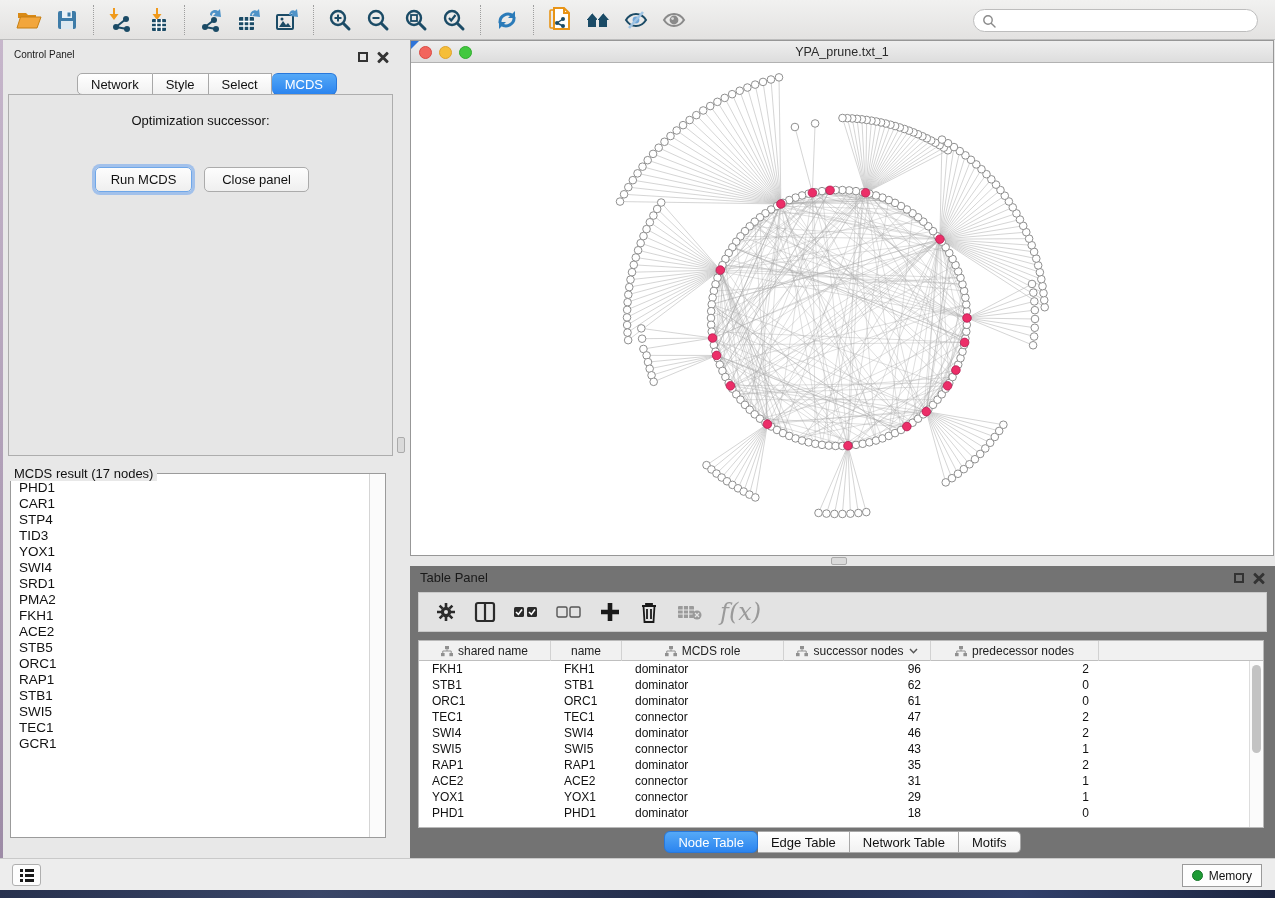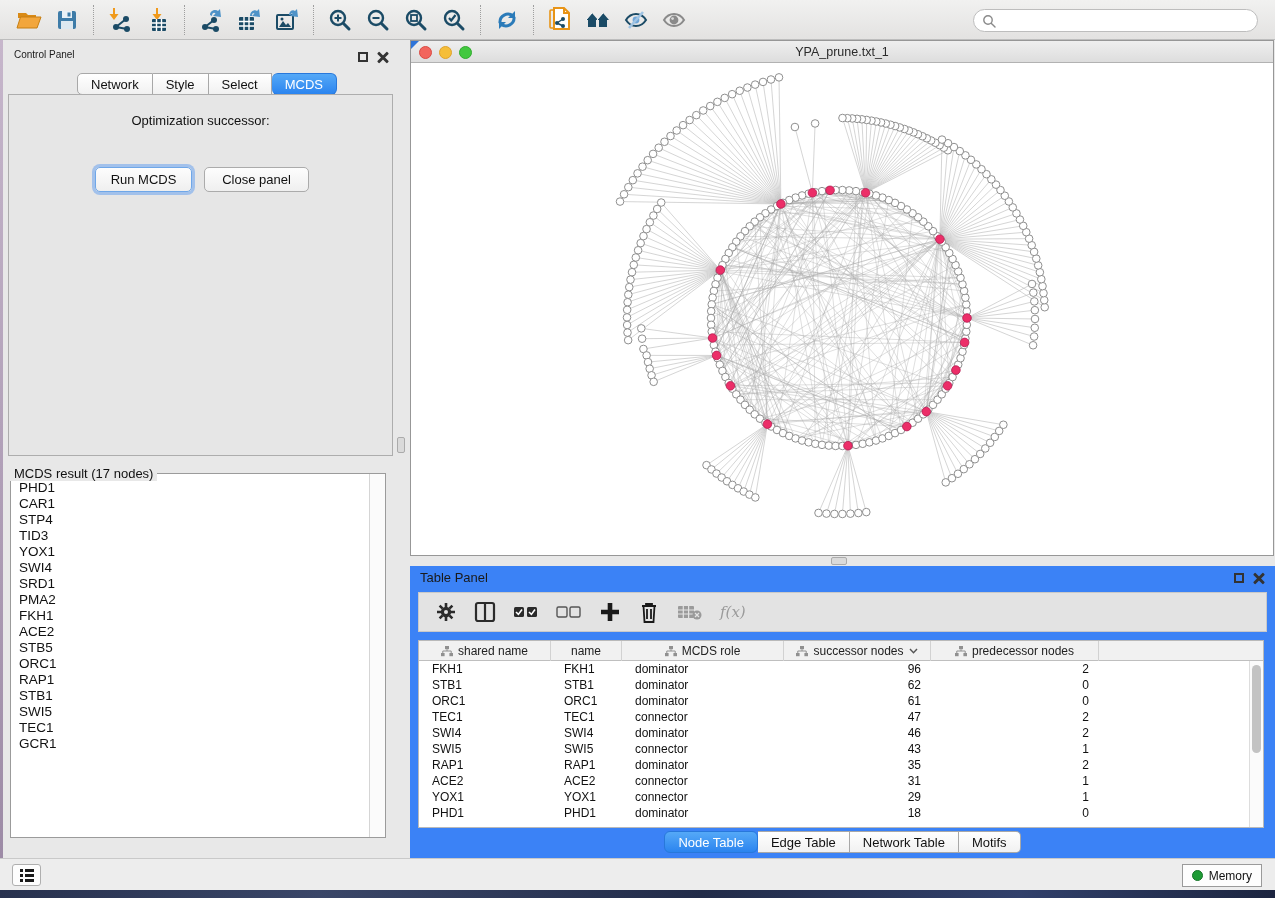--- a/index.html
+++ b/index.html
@@ -67,25 +67,25 @@
   .net-title { position:absolute; left:0; top:0; right:0; height:22px;
     background:linear-gradient(#EFEFEF,#DDDDDD); border-bottom:1px solid #B2B2B2;
     text-align:center; font-size:12.5px; color:#2B2B2B; line-height:22px; }
   .lights { position:absolute; left:8px; top:5px; display:flex; gap:7px; }
   .light { width:13px; height:13px; border-radius:50%; }
   .corner-tri { position:absolute; left:0; top:0; width:0; height:0;
     border-top:8px solid #2E74D8; border-right:8px solid transparent; z-index:3; }
   .net-canvas { position:absolute; left:0; top:22px; right:0; bottom:0; background:#fff; }
 
   
-  .table-panel { position:absolute; left:410px; top:566px; width:865px; height:292px; background:#3b82f6; }
+  .table-panel { position:absolute; left:410px; top:566px; width:865px; height:292px; background:#737373; }
   .tp-title { position:absolute; left:10px; top:4px; font-size:13px; color:#1A1A1A; }
   .tp-toolbar { position:absolute; left:8px; top:26px; right:8px; height:40px;
     background:#E3E3E3; border:1px solid #C9C9C9; display:flex; align-items:center; gap:17px; padding-left:16px; }
-  .fx { font-family:"DejaVu Serif", serif; font-style:italic; font-size:15px; color:#9A9A9A; }
+  .fx { font-family:"DejaVu Serif", serif; font-style:italic; font-size:24px; color:#9A9A9A; }
   .tbl { position:absolute; left:8px; top:74px; right:11px; height:188px; background:#fff; border:1px solid #B9B9B9; overflow:hidden; }
   .tbl-head { display:flex; height:20px; background:#F1F1F1; border-bottom:1px solid #BFBFBF; }
   .th { display:flex; align-items:center; justify-content:center; gap:5px; font-size:12px; color:#222;
     border-right:1px solid #D2D2D2; height:20px; }
   .tbl-body .tr { display:flex; height:16px; }
   .td { font-size:12px; color:#111; line-height:16px; white-space:nowrap; overflow:hidden; }
   .td.l { padding-left:13px; } .td.r { text-align:right; padding-right:10px; }
   .tbl-scroll { position:absolute; right:0; top:20px; bottom:0; width:14px; background:#FBFBFB; border-left:1px solid #DDD; }
   .tbl-thumb { position:absolute; left:2px; top:4px; width:9px; height:88px; background:#C3C3C3; border-radius:5px; }
   #tp-tabs { position:absolute; left:0; right:0; bottom:5px; display:flex; justify-content:center; }

